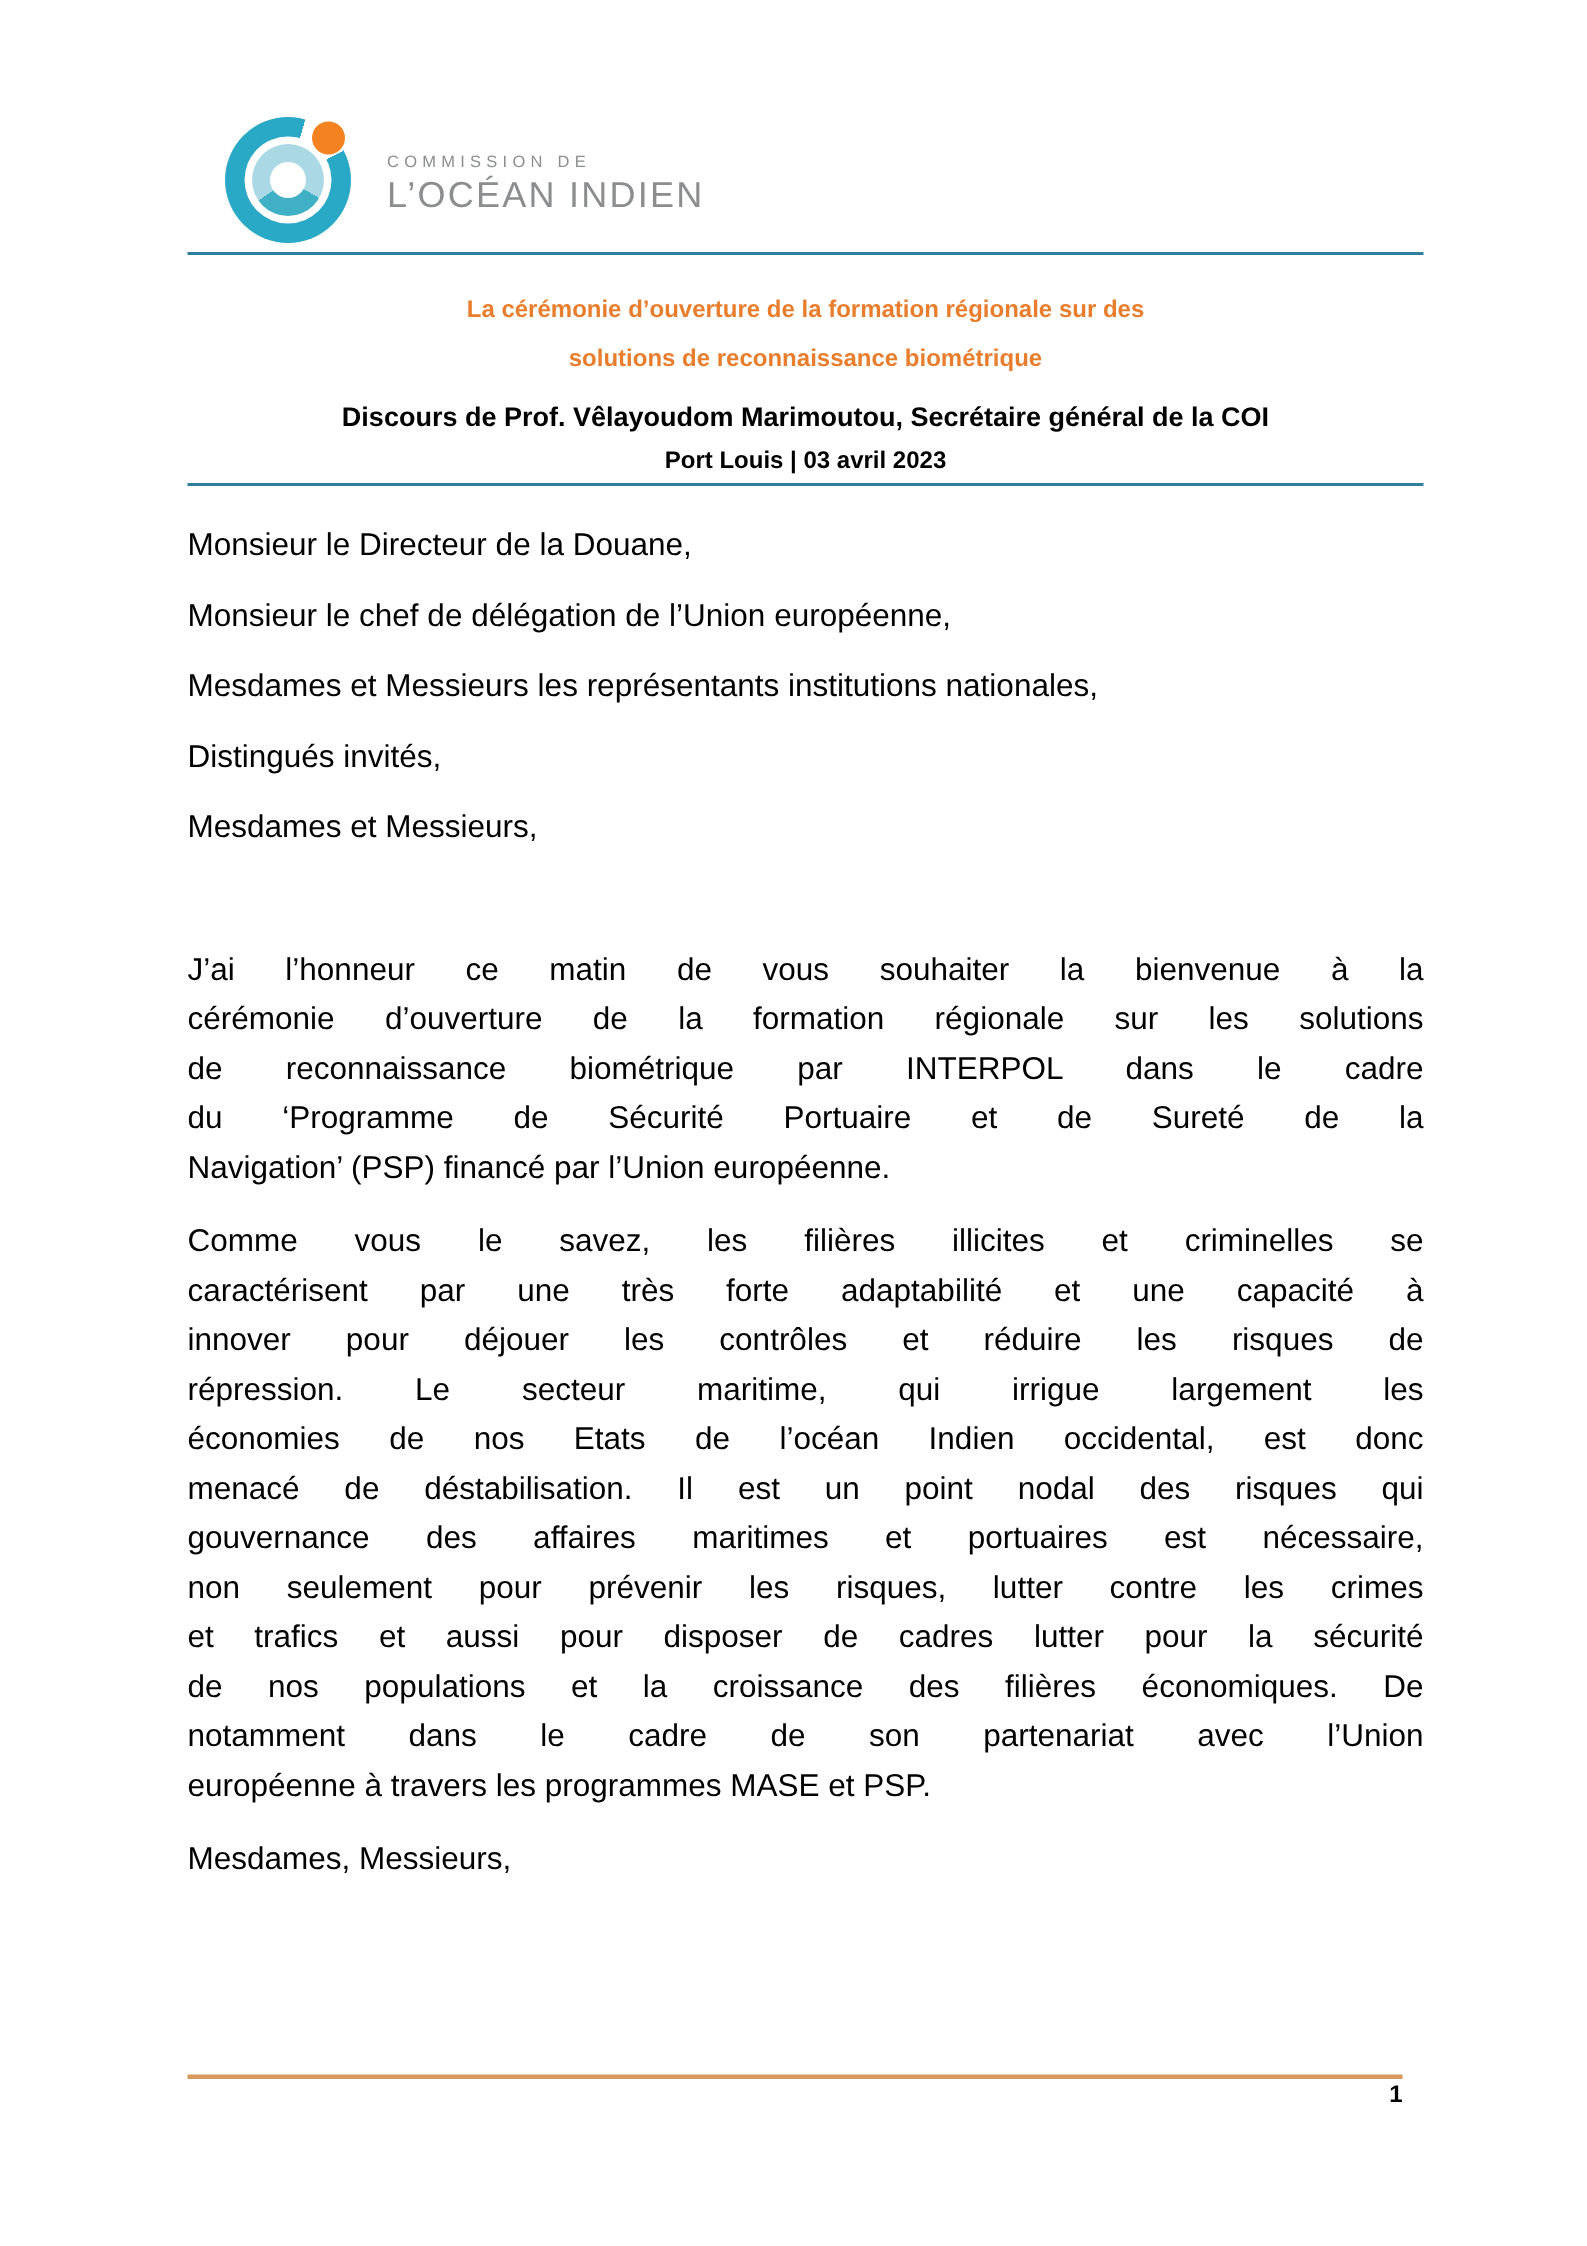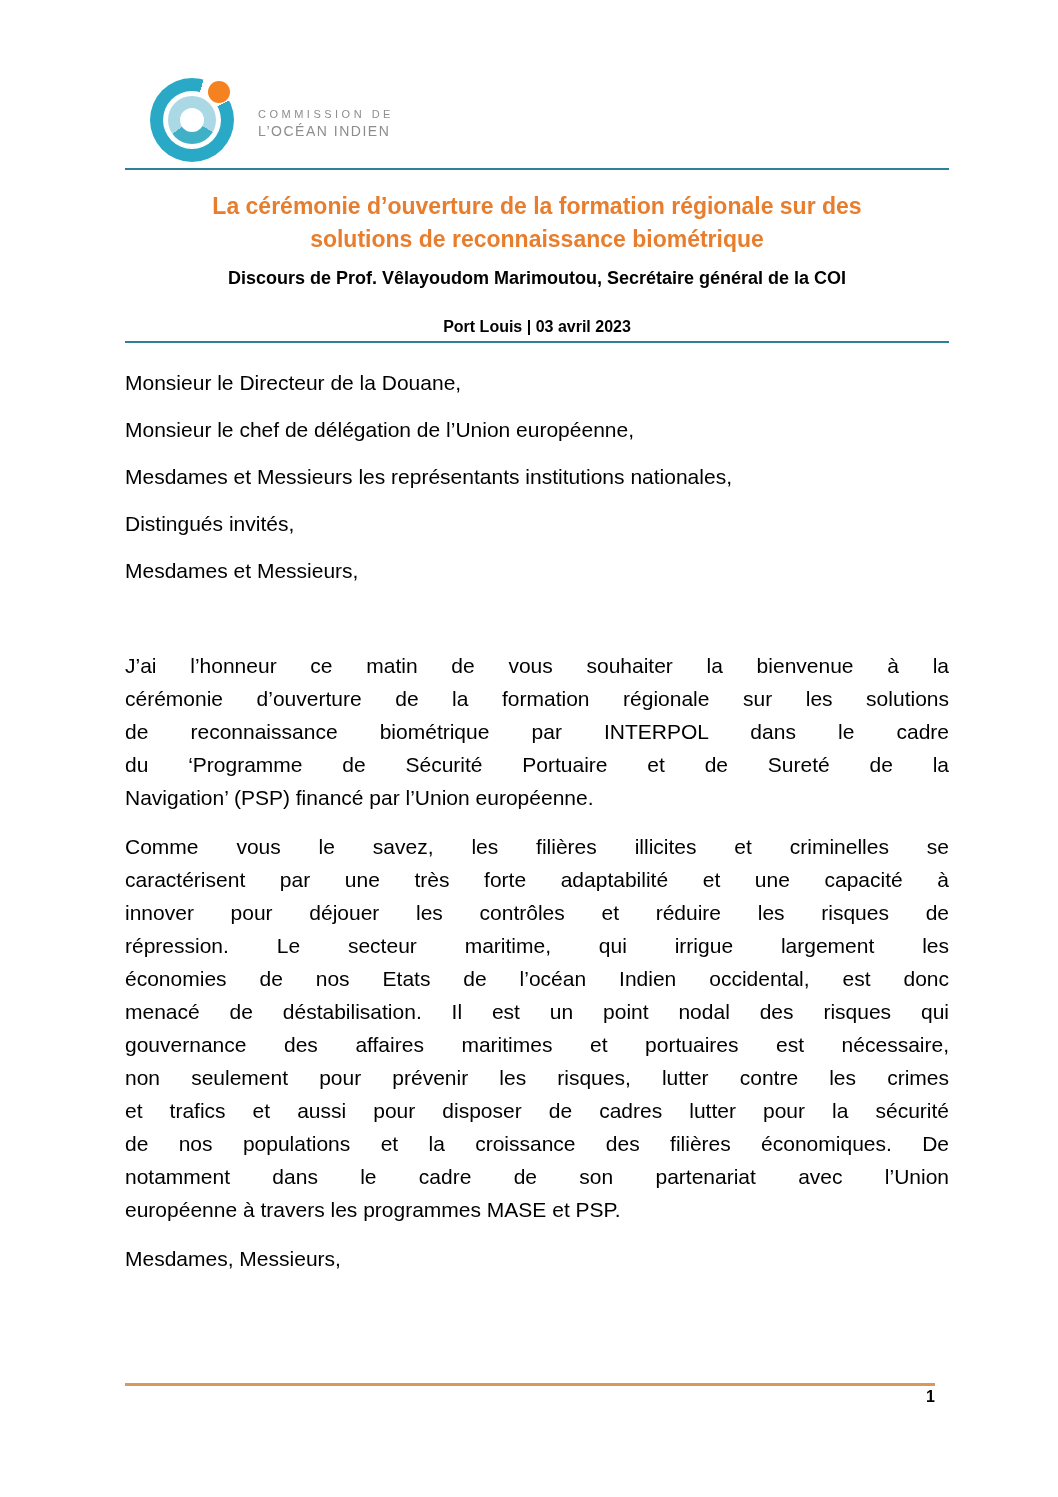--- a/index.html
+++ b/index.html
@@ -17,30 +17,30 @@
   .logo-mark { position:relative; width:84px; height:84px; flex:none; }
   .lm-arc  { position:absolute; inset:0; border-radius:50%;
              background:conic-gradient(#2aa9c7 0deg 16deg, #ffffff 16deg 62deg, #2aa9c7 62deg 360deg); }
   .lm-white1 { position:absolute; inset:13px; border-radius:50%; background:#ffffff; }
   .lm-blue   { position:absolute; inset:18px; border-radius:50%;
                background:conic-gradient(from 120deg, #3fb0c6 0deg 115deg, #aad8e5 115deg 360deg); }
   .lm-white2 { position:absolute; inset:30px; border-radius:50%; background:#ffffff; }
   .lm-dot  { position:absolute; top:3px; right:4px; width:22px; height:22px; border-radius:50%; background:#f58220; }
   .logo-text { color:#8b8d8e; padding-top:6px; }
   .logo-text .l1 { font-size:11px; letter-spacing:3.5px; }
-  .logo-text .l2 { font-size:14px; letter-spacing:1.5px; margin-top:3px; }
+  .logo-text .l2 { font-size:24px; letter-spacing:1.5px; margin-top:3px; }
 
   .rule-teal { border:none; border-top:2px solid #2e7f9b; }
   .rule-top { margin-top:6px; }
   .rule-bottom { margin-top:3px; }
 
-  .title { margin-top:20px; text-align:center; color:#e87e2d; font-size:23px; font-weight:bold; line-height:33px; }
+  .title { margin-top:20px; text-align:center; color:#e87e2d; font-size:16px; font-weight:bold; line-height:33px; }
   .title span { display:block; }
   .subtitle { margin-top:9px; text-align:center; font-size:18px; font-weight:bold; line-height:26px; }
-  .dateline { margin-top:25px; text-align:center; font-size:16px; font-weight:bold; line-height:22px; }
+  .dateline { margin-top:6px; text-align:center; font-size:16px; font-weight:bold; line-height:22px; }
 
   .salutations { margin-top:23px; }
   .salutation { font-size:21px; line-height:33px; margin-bottom:14px; }
   .spacer { height:48px; }
 
   .paragraph { margin-bottom:16px; font-size:21px; }
   .jline { line-height:33px; text-align:justify; text-align-last:justify; }
   .jline-last { text-align-last:left; }
   .closing { font-size:21px; line-height:33px; }
 

